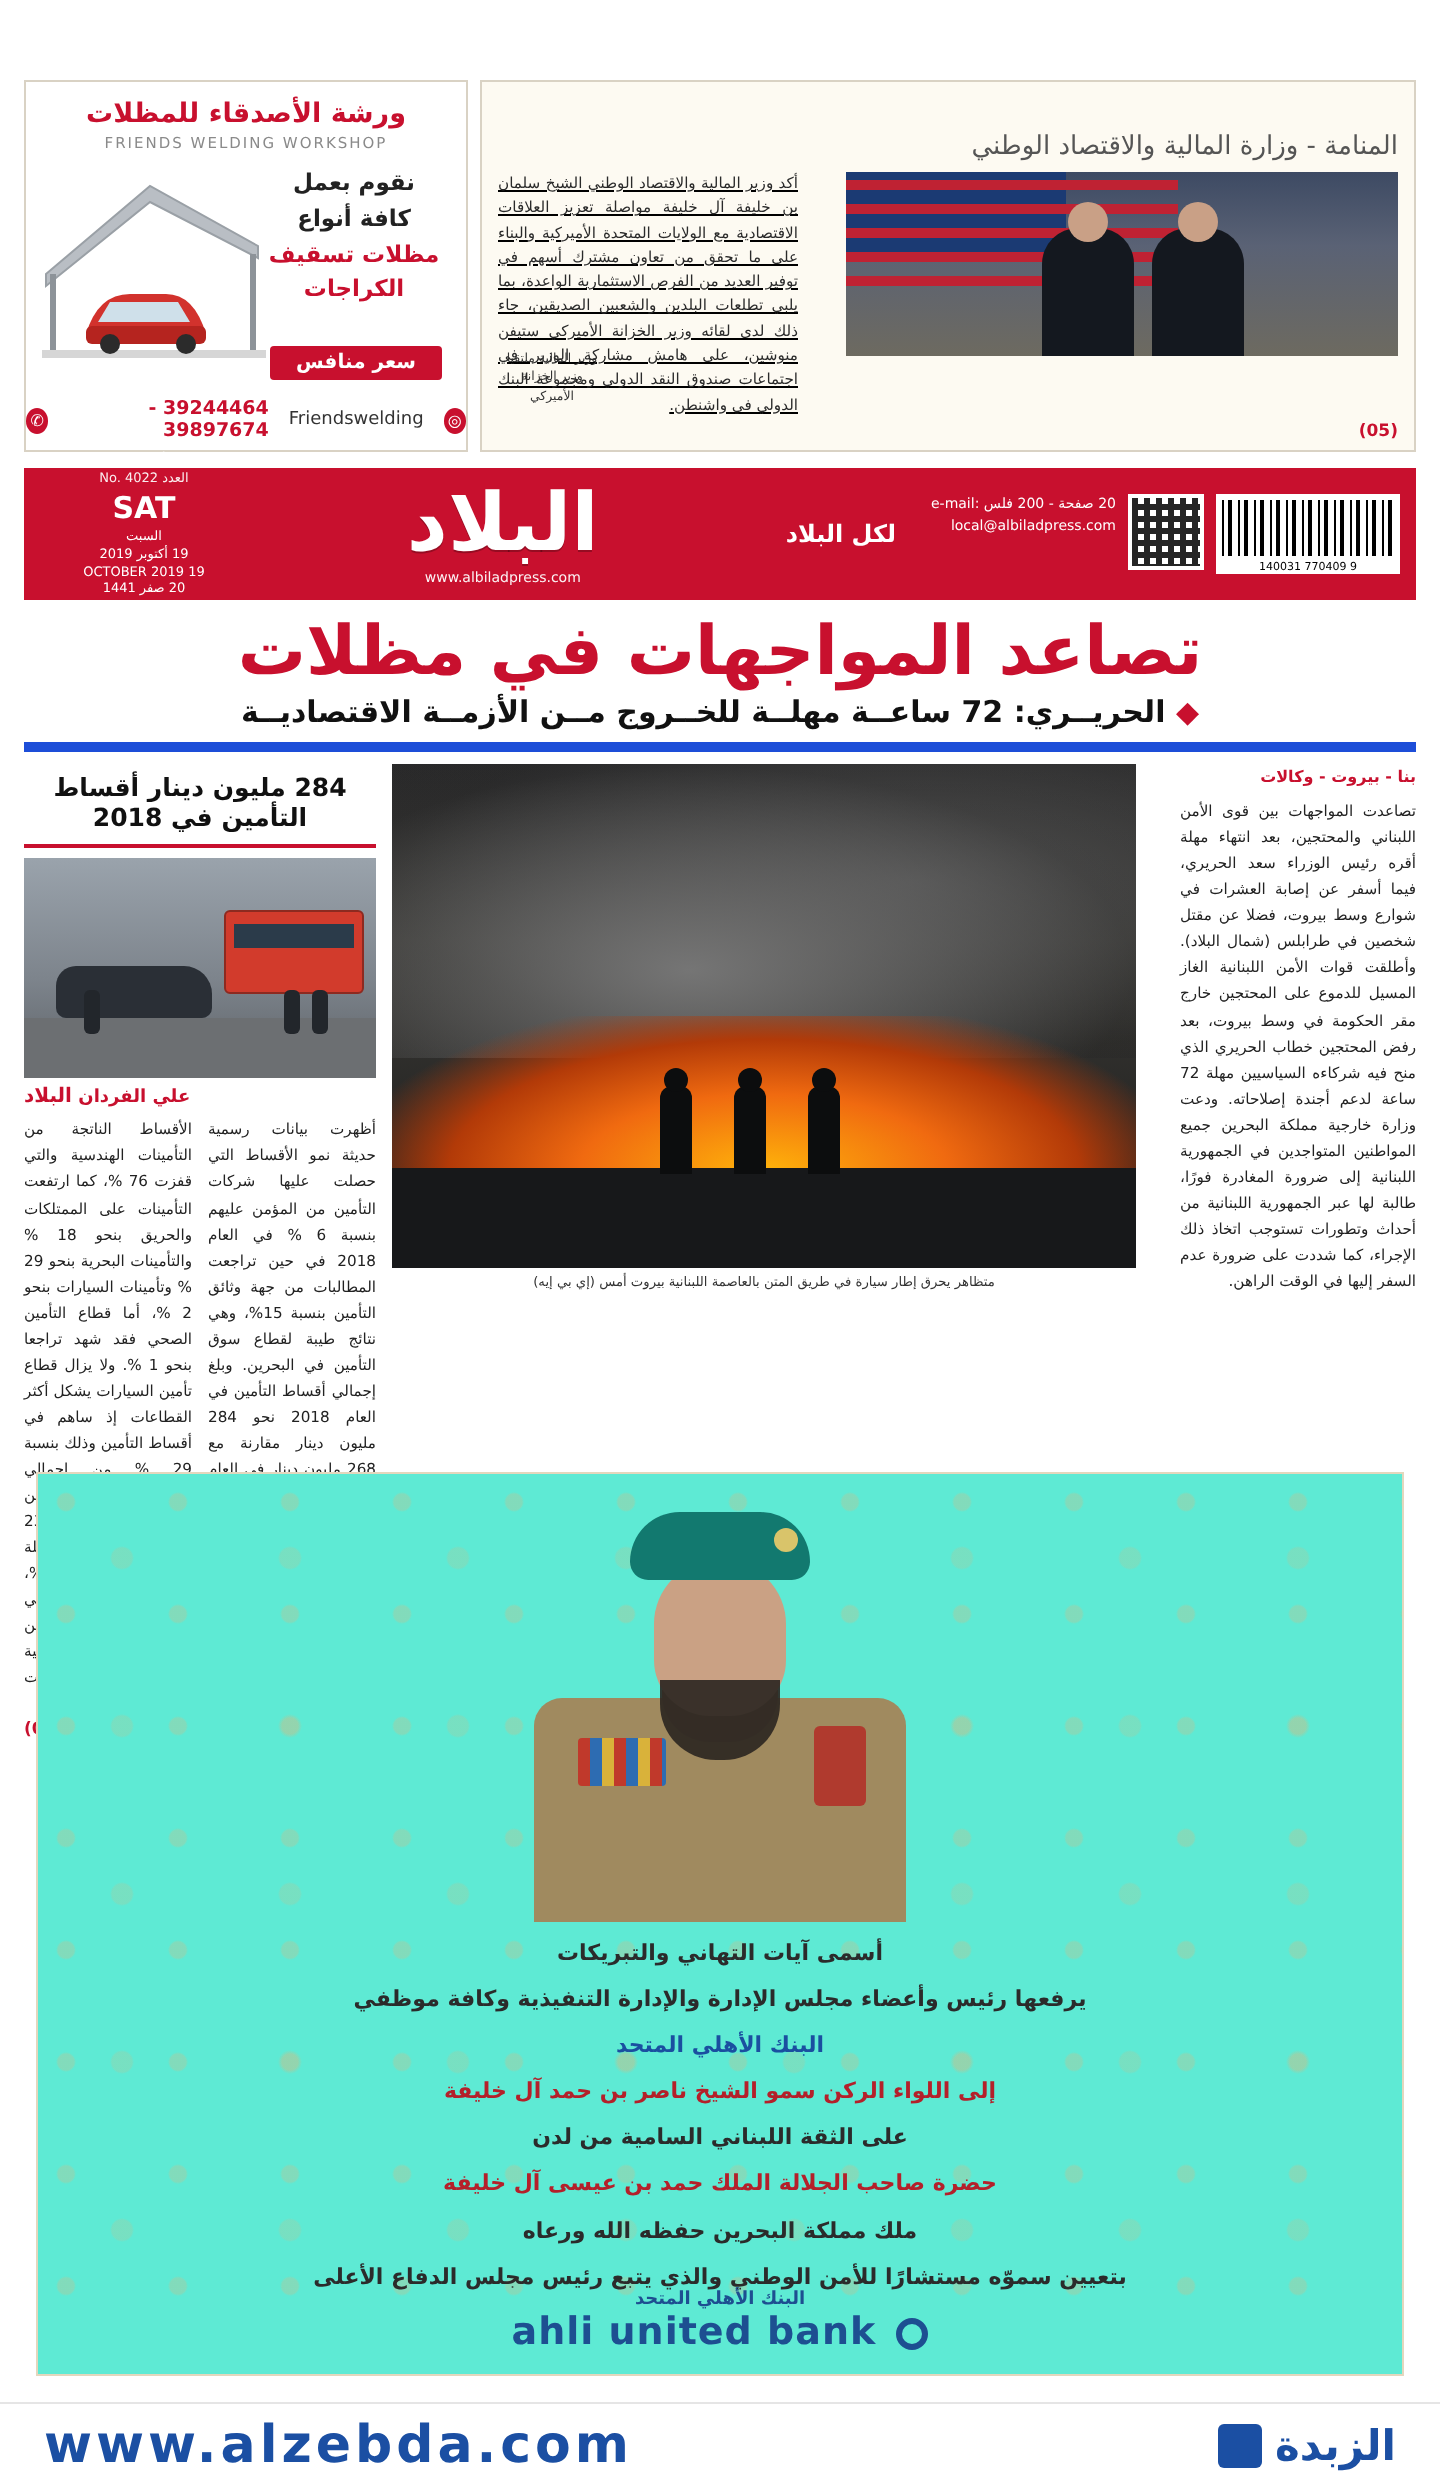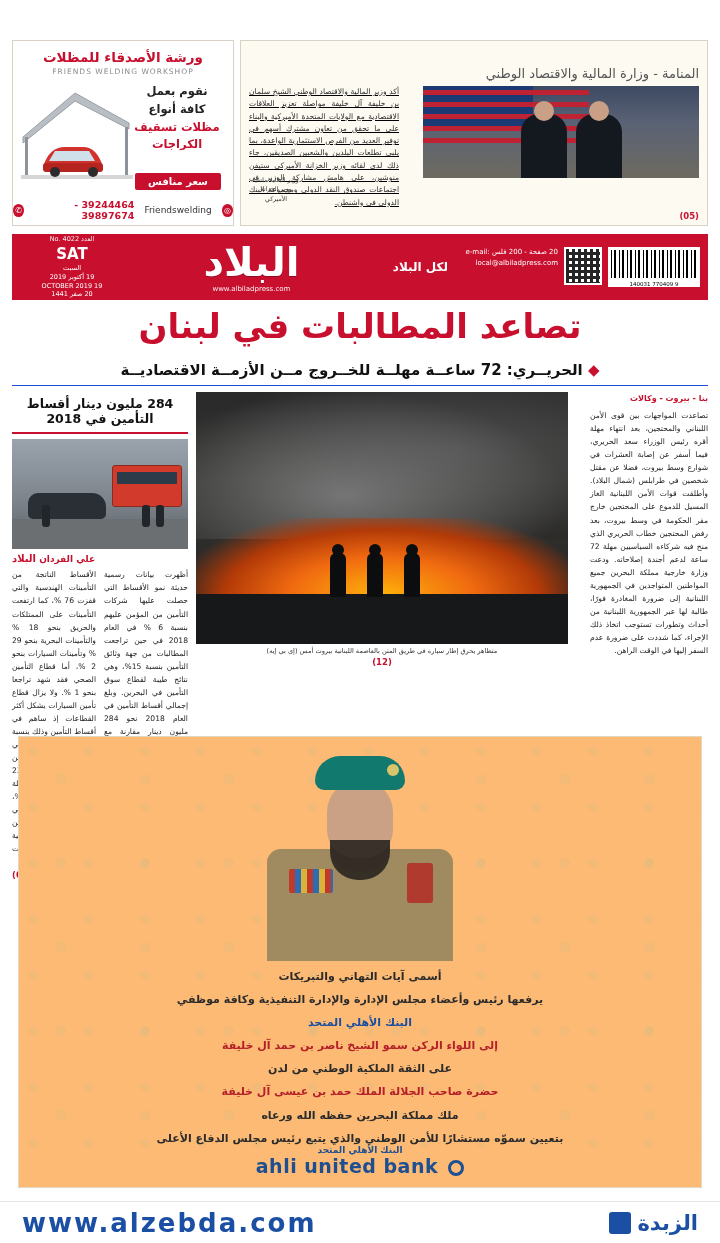--- a/index.html
+++ b/index.html
@@ -166,22 +166,22 @@
 
   
   .main { position: absolute; left: 12px; top: 308px; right: 12px; height: 418px; }
   .main-head {
     text-align: center;
   }
   .main-title {
     color: #c8102e; font-size: 34px; font-weight: bold; line-height: 1.1;
   }
   .main-sub {
-    font-size: 15px; font-weight: bold; color: #111; margin-top: 16px;
-    border-bottom: 1px solid #1d4ed8; padding-bottom: 6px;
+    font-size: 15px; font-weight: bold; color: #111; margin-top: 2px;
+    border-bottom: 5px solid #1d4ed8; padding-bottom: 6px;
   }
   .main-sub .dot { color:#c8102e; }
   .main-row { display: flex; flex-direction: row-reverse; gap: 8px; margin-top: 6px; }
 
   
   .side-col { width: 176px; }
   .side-headline {
     background: #fff;
     border-bottom: 2px solid #c8102e;
     color: #111; font-size: 12.5px; font-weight: bold;
@@ -231,21 +231,21 @@
   }
   .center-col .badge-num2 { color:#c8102e; font-size: 8.5px; font-weight: bold; text-align:center; margin-top:2px;}
 
   
   .left-col { width: 118px; font-size: 7.6px; line-height: 1.72; text-align: justify; color:#222;margin-left:14px; }
   .left-col .lede { color:#c8102e; font-weight: bold; font-size: 8px; margin-bottom: 3px; text-align:right;}
 
   
   .congrats {
     position: absolute; left: 18px; top: 736px; right: 18px; height: 452px;
-    background: #fdba74;
+    background: #5eead4;
     border: 1px solid #e3d7bd;
     overflow: hidden;
   }
   .congrats:before {
     content:""; position:absolute; inset:0;
     background-image:
       radial-gradient(circle at 14px 14px, rgba(212,186,130,.30) 4px, transparent 5px),
       radial-gradient(circle at 42px 42px, rgba(212,186,130,.22) 5px, transparent 6px);
     background-size: 56px 56px, 84px 84px;
   }
@@ -392,21 +392,21 @@
         </div>
       <div class="barcode">
         <div class="bars"></div>
         <div class="bc-num">9 770409 140031</div>
       </div>
     </div>
   </div>
 
   <div class="main">
     <div class="main-head">
-      <div class="main-title">تصاعد المطالبات في لبنان</div>
+      <div class="main-title">تصاعد المواجهات في مظلات</div>
       <div class="main-sub">
         <span class="dot">◆</span>
         <span>الحريــري: 72 ساعــة مهلــة للخــروج مــن الأزمــة الاقتصاديــة</span>
       </div>
     </div>
 
     <div class="main-row">
 
       <div class="side-col">
         <div class="side-headline">284 مليون دينار أقساط التأمين في 2018</div>
@@ -432,21 +432,20 @@
         <div class="big-photo">
           <div class="smoke"></div>
           <div class="fire"></div>
           <div class="rail"></div>
           <div class="ground"></div>
           <div class="silh" style="left:36%"></div>
           <div class="silh" style="left:46%"></div>
           <div class="silh" style="left:56%"></div>
         </div>
         <div class="photo-caption">متظاهر يحرق إطار سيارة في طريق المتن بالعاصمة اللبنانية بيروت أمس (إي بي إيه)</div>
-        <div class="badge-num2">(12)</div>
       </div>
 
       <div class="left-col">
         <div class="lede">بنا - بيروت - وكالات</div>
         <div>تصاعدت المواجهات بين قوى الأمن اللبناني والمحتجين، بعد انتهاء مهلة أقره رئيس الوزراء سعد الحريري، فيما أسفر عن إصابة العشرات في شوارع وسط بيروت، فضلا عن مقتل شخصين في طرابلس (شمال البلاد). وأطلقت قوات الأمن اللبنانية الغاز المسيل للدموع على المحتجين خارج مقر الحكومة في وسط بيروت، بعد رفض المحتجين خطاب الحريري الذي منح فيه شركاءه السياسيين مهلة 72 ساعة لدعم أجندة إصلاحاته. ودعت وزارة خارجية مملكة البحرين جميع المواطنين المتواجدين في الجمهورية اللبنانية إلى ضرورة المغادرة فورًا، طالبة لها عبر الجمهورية اللبنانية من أحداث وتطورات تستوجب اتخاذ ذلك الإجراء، كما شددت على ضرورة عدم السفر إليها في الوقت الراهن.</div>
       </div>
     </div>
   </div>
 
   <div class="congrats">
@@ -462,21 +461,21 @@
           </div>
         <div class="beret"></div>
       </div>
     </div>
 
     <div class="lines">
       <div class="l">أسمى آيات التهاني والتبريكات</div>
       <div class="l">يرفعها رئيس وأعضاء مجلس الإدارة والإدارة التنفيذية وكافة موظفي</div>
       <div class="l blue">البنك الأهلي المتحد</div>
       <div class="l red">إلى اللواء الركن سمو الشيخ ناصر بن حمد آل خليفة</div>
-      <div class="l">على الثقة الملكية الوطني من لدن</div>
+      <div class="l">على الثقة اللبناني السامية من لدن</div>
       <div class="l red">حضرة صاحب الجلالة الملك حمد بن عيسى آل خليفة</div>
       <div class="l">ملك مملكة البحرين حفظه الله ورعاه</div>
       <div class="l">بتعيين سموّه مستشارًا للأمن الوطني والذي يتبع رئيس مجلس الدفاع الأعلى</div>
     </div>
 
     <div class="bank">
       <div class="bank-ar">البنك الأهلي المتحد</div>
       <div>
         <span class="bank-mark"></span>
         <span class="bank-en">ahli united bank</span>

